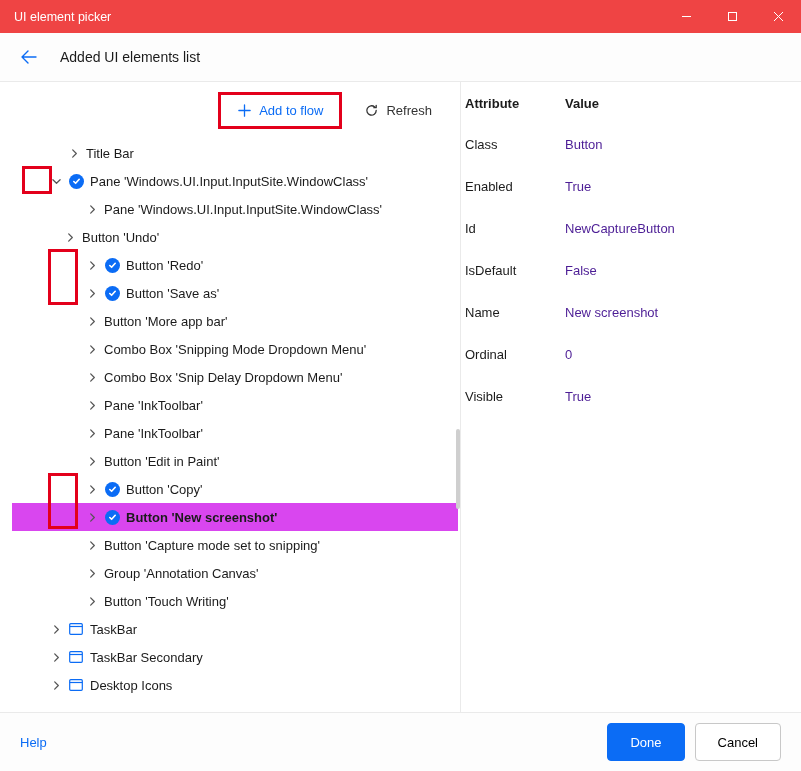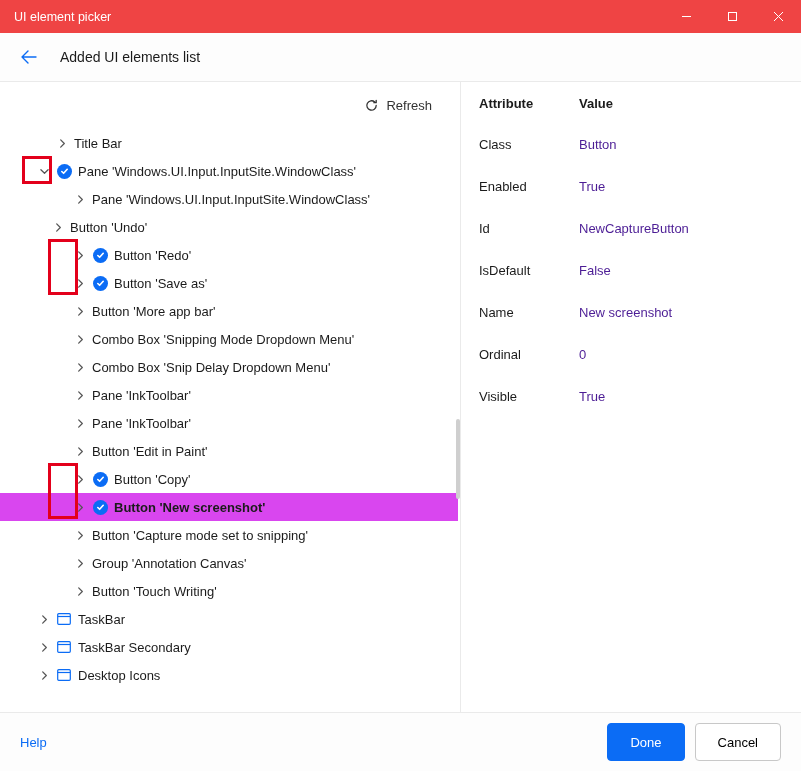--- a/index.html
+++ b/index.html
@@ -42,42 +42,42 @@
       border-top: 1px solid #eaeaea;
       border-bottom: 1px solid #eaeaea;
       background: #fff;
     }
     .left-pane {
       width: 460px; display: flex; flex-direction: column;
       position: relative;
     }
     .right-pane {
       flex: 1; border-left: 1px solid #eaeaea;
-      padding: 14px 18px;
+      padding: 14px 4px;
     }
 
     
     .toolbar {
       display: flex; justify-content: flex-end;
       padding: 10px 16px 10px 0; gap: 10px;
       align-items: center;
     }
     .tool-btn {
       display: inline-flex; align-items: center; gap: 7px;
       padding: 6px 12px; cursor: pointer;
       color: #333; font-size: 13px;
     }
     .tool-btn.add { color: #0b6cf5; }
     .tool-btn svg { width: 15px; height: 15px; }
     .red-box { border: 3px solid #e3001b; padding: 2px 4px; }
     .red-box .tool-btn { margin: 0; }
 
     
     .tree-wrap { flex: 1; overflow-y: auto; padding-right: 2px; }
-    .tree { list-style: none; }
+    .tree { list-style: none; margin-left: 12px; }
     .tree-row {
       display: flex; align-items: center;
       height: 28px; font-size: 13px;
       position: relative;
       white-space: nowrap;
     }
     .tree-row.selected { background: #d946ef; font-weight: 600; }
     .chev {
       width: 12px; display: inline-flex;
       justify-content: center; margin-right: 6px;
@@ -175,20 +175,28 @@
         <path d="M8 3 L2 9 L8 15 M2 9 H16" stroke-width="1.4" stroke-linecap="round" stroke-linejoin="round"></path>
       </svg>
   </span>
   <span class="header-title">Added UI elements list</span>
 </div>
 
 <div class="main">
 
   <div class="left-pane">
     <div class="toolbar">
+      <span class="red-box">
+        <span class="tool-btn add">
+          <svg viewBox="0 0 16 16" fill="none">
+              <path d="M8 2v12M2 8h12" stroke="#0b6cf5" stroke-width="1.4" stroke-linecap="round"></path>
+            </svg>
+          <span>Add to flow</span>
+        </span>
+      </span>
       <span class="tool-btn">
         <svg viewBox="0 0 16 16" fill="none">
             <path d="M13 8a5 5 0 1 1-1.6-3.7M13 2.5V5h-2.5" stroke="#333" stroke-width="1.4" stroke-linecap="round" stroke-linejoin="round"></path>
           </svg>
         <span>Refresh</span>
       </span>
     </div>
 
     <div class="tree-wrap" style="position:relative;">
       <ul class="tree" id="tree-root">

